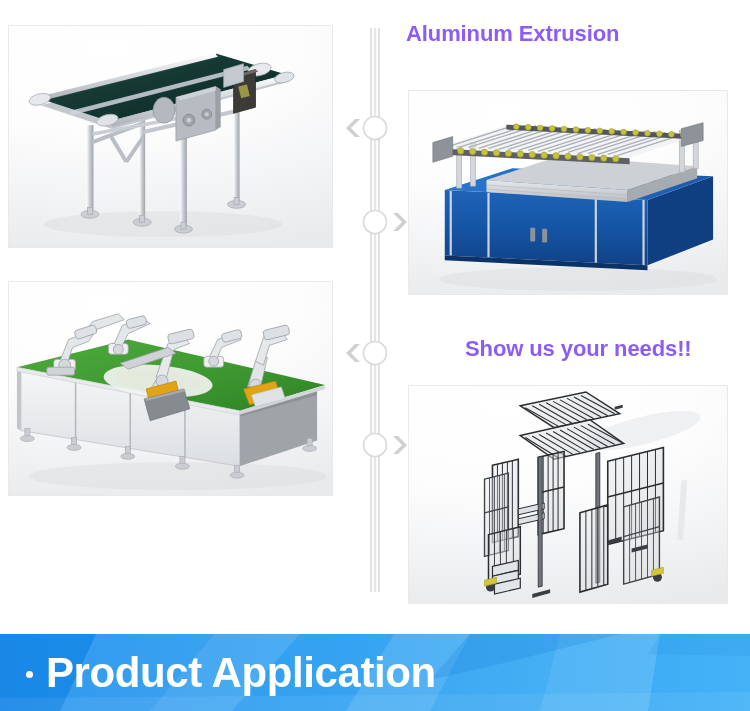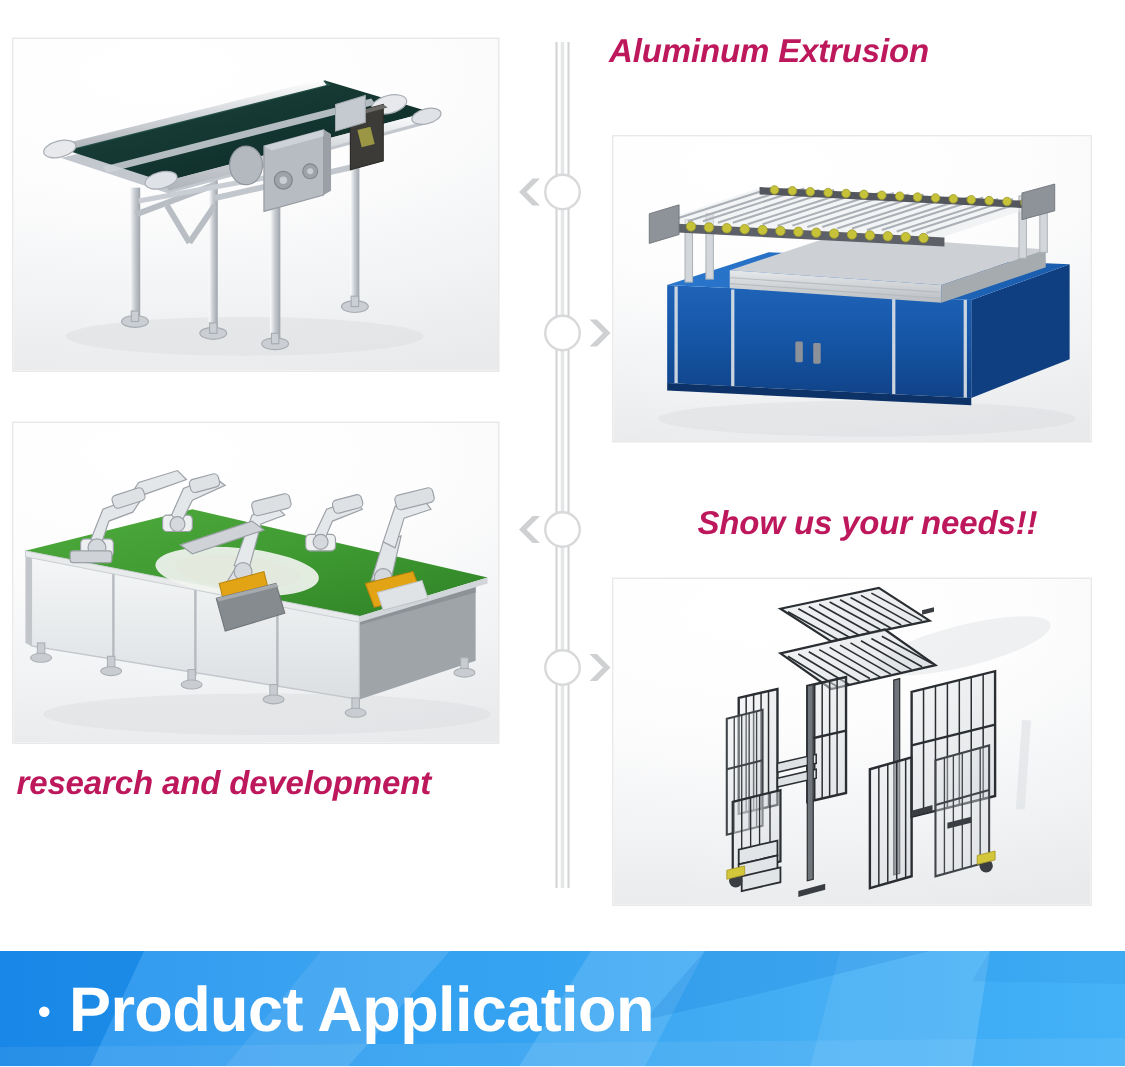--- a/index.html
+++ b/index.html
@@ -42,25 +42,24 @@
 
   
   #card-conveyor   { left: 8px;   top: 25px;  width: 325px; height: 223px; }
   #card-robotcell  { left: 8px;   top: 281px; width: 325px; height: 215px; }
   #card-extrusion  { left: 408px; top: 90px;  width: 320px; height: 205px; }
   #card-fence      { left: 408px; top: 385px; width: 320px; height: 219px; }
 
   
   .heading {
     position: absolute;
-    color: #be185d;
+    color: #8b5cf6;
     font-weight: bold;
     letter-spacing: -0.1px;
     line-height: 1.22;
-    font-style: italic;
   }
   #heading-extrusion { left: 406px; top: 21px;  width: 330px; font-size: 22px; }
   #heading-needs     { left: 417px; top: 336px; width: 320px; font-size: 22px; margin-left: 48px; }
   #heading-langle    { left: 11px;  top: 509px; width: 330px; font-size: 22px; }
   .heading .line { display: block; white-space: nowrap; }
 
   
   #timeline {
     position: absolute;
     left: 341px;
@@ -597,21 +596,20 @@
 
   <div class="heading" id="heading-extrusion">
     <span class="line">Aluminum Extrusion</span>
   </div>
 
   <div class="heading" id="heading-needs">
     <span class="line">Show us your needs!!</span>
   </div>
 
   <div class="heading" id="heading-langle">
-    <span class="line">research and development</span>
   </div>
 
   <div id="banner">
     <svg class="facets" viewBox="0 0 750 77" preserveAspectRatio="none">
       <defs>
         <linearGradient id="bg1" x1="0" y1="0" x2="1" y2="0">
           <stop offset="0" stop-color="#1d8fed"></stop>
           <stop offset="0.55" stop-color="#2ea2f2"></stop>
           <stop offset="1" stop-color="#45b2f7"></stop>
         </linearGradient>

